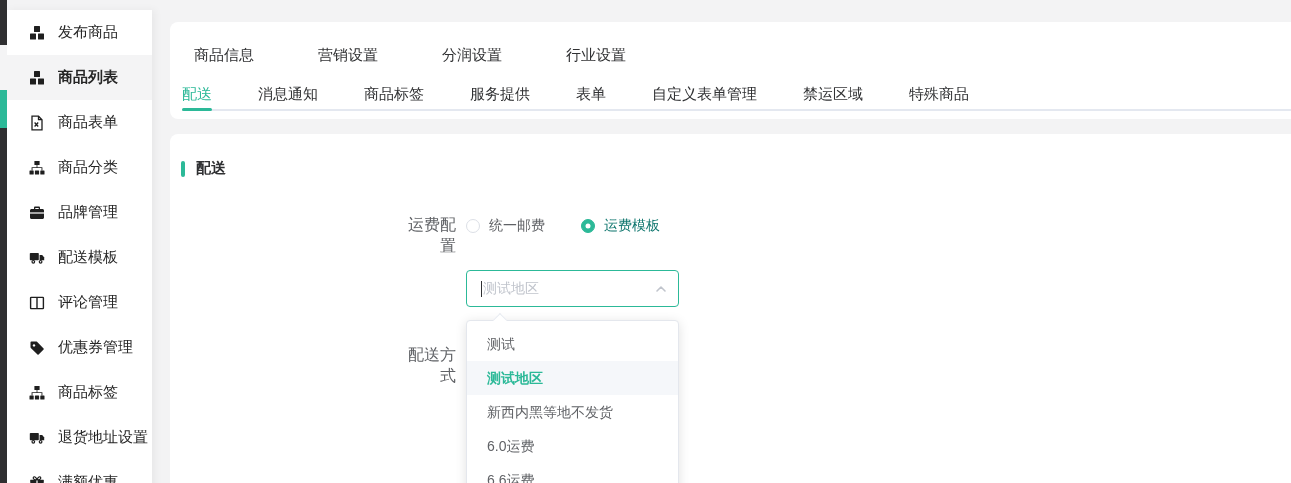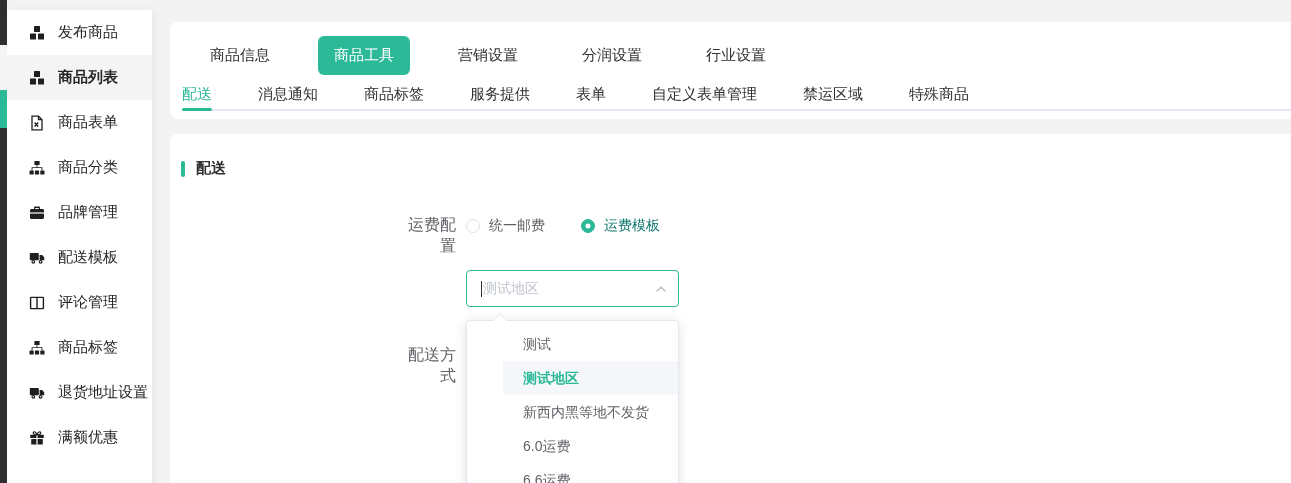--- a/index.html
+++ b/index.html
@@ -31,21 +31,21 @@
   .side-item.active { background:#f4f4f5; font-weight:bold; }
   .side-icon { width:17px; height:17px; color:#1f1f1f; flex:0 0 17px; display:flex; align-items:center; justify-content:center; }
   .side-icon svg { width:16px; height:16px; }
 
   
   .nav-card {
     position:absolute; left:170px; top:22px; right:0; height:97px;
     background:#fff; border-radius:8px; border-top-right-radius:0; border-bottom-right-radius:0;
   }
   .tabs-row1 {
-    position:absolute; top:10px; left:40px; right:10px; height:46px;
+    position:absolute; top:10px; left:24px; right:10px; height:46px;
     display:flex; align-items:center;
   }
   .tab1 { margin-right:64px; font-size:15px; color:#303133; cursor:pointer; white-space:nowrap; }
   .tab1.active {
     background:#2cb998; color:#fff; padding:10px 16px; border-radius:6px;
     margin-left:-16px; margin-right:48px;
   }
   .tabs-row2 {
     position:absolute; top:57px; left:12px; right:0; height:32px;
     border-bottom:2px solid #e4e8f0;
@@ -98,21 +98,21 @@
     background:#fff; border:1px solid #e4e7ed; border-radius:4px;
     box-shadow:0 2px 12px rgba(0,0,0,.12); z-index:10; padding:6px 0;
   }
   .dropdown-arrow {
     position:absolute; top:-6px; left:28px; width:10px; height:10px;
     background:#fff; border-left:1px solid #e8ebf1; border-top:1px solid #e8ebf1;
     transform:rotate(45deg);
   }
   .option {
     height:34px; line-height:34px; padding:0 20px; font-size:14px;
-    color:#606266; cursor:pointer; white-space:nowrap; overflow:hidden;margin-left:36px;
+    color:#606266; cursor:pointer; white-space:nowrap; overflow:hidden;
   }
   .option.active { color:#2cb998; font-weight:bold; background:#f5f7fa; }
 </style>
 </head>
 <body>
 
 <div class="rail">
   <div class="rail-notch"></div>
   <div class="rail-thumb"></div>
 </div>
@@ -192,20 +192,29 @@
     <div class="side-item">
       <span class="side-icon">
         <svg viewBox="0 0 16 16" fill="none" stroke="currentColor" stroke-width="1.4">
           <rect x="1.6" y="2.4" width="12.8" height="11.2" rx="0.6"></rect>
           <path d="M8 2.4v11.2"></path>
         </svg>
       </span>
       <span>评论管理</span>
     </div>
 
+    <div class="side-item">
+      <span class="side-icon">
+        <svg viewBox="0 0 16 16" fill="currentColor">
+          <path d="M1.5 2.3c0-.4.4-.8.8-.8h4.9c.3 0 .6.1.8.3l6.6 6.6c.3.3.3.8 0 1.1l-5 5c-.3.3-.8.3-1.1 0L1.8 7.9c-.2-.2-.3-.5-.3-.8V2.3z"></path>
+          <circle cx="5" cy="5.4" r="1.2" fill="#fff"></circle>
+        </svg>
+      </span>
+      <span>优惠券管理</span>
+    </div>
 
     <div class="side-item">
       <span class="side-icon">
         <svg viewBox="0 0 16 16" fill="currentColor">
           <rect x="5.4" y="1" width="5.2" height="4" rx="0.5"></rect>
           <rect x="0.5" y="10.5" width="4.2" height="4" rx="0.5"></rect>
           <rect x="5.9" y="10.5" width="4.2" height="4" rx="0.5"></rect>
           <rect x="11.3" y="10.5" width="4.2" height="4" rx="0.5"></rect>
           <path d="M7.6 5h.8v2.2h5v3.3h-.9V8.1H3.5v2.4h-.9V7.2h5z"></path>
         </svg>
@@ -238,21 +247,20 @@
       </span>
       <span>满额优惠</span>
     </div>
   </nav>
 
 <section class="nav-card">
   <div class="tabs-row1">
 
       <span class="tab1">商品信息</span>
 
-      <span class="tab1 active">商品工具</span>
 
       <span class="tab1">营销设置</span>
 
       <span class="tab1">分润设置</span>
 
       <span class="tab1">行业设置</span>
     </div>
   <div class="tabs-row2">
 
       <span class="tab2 active">配送</span>

